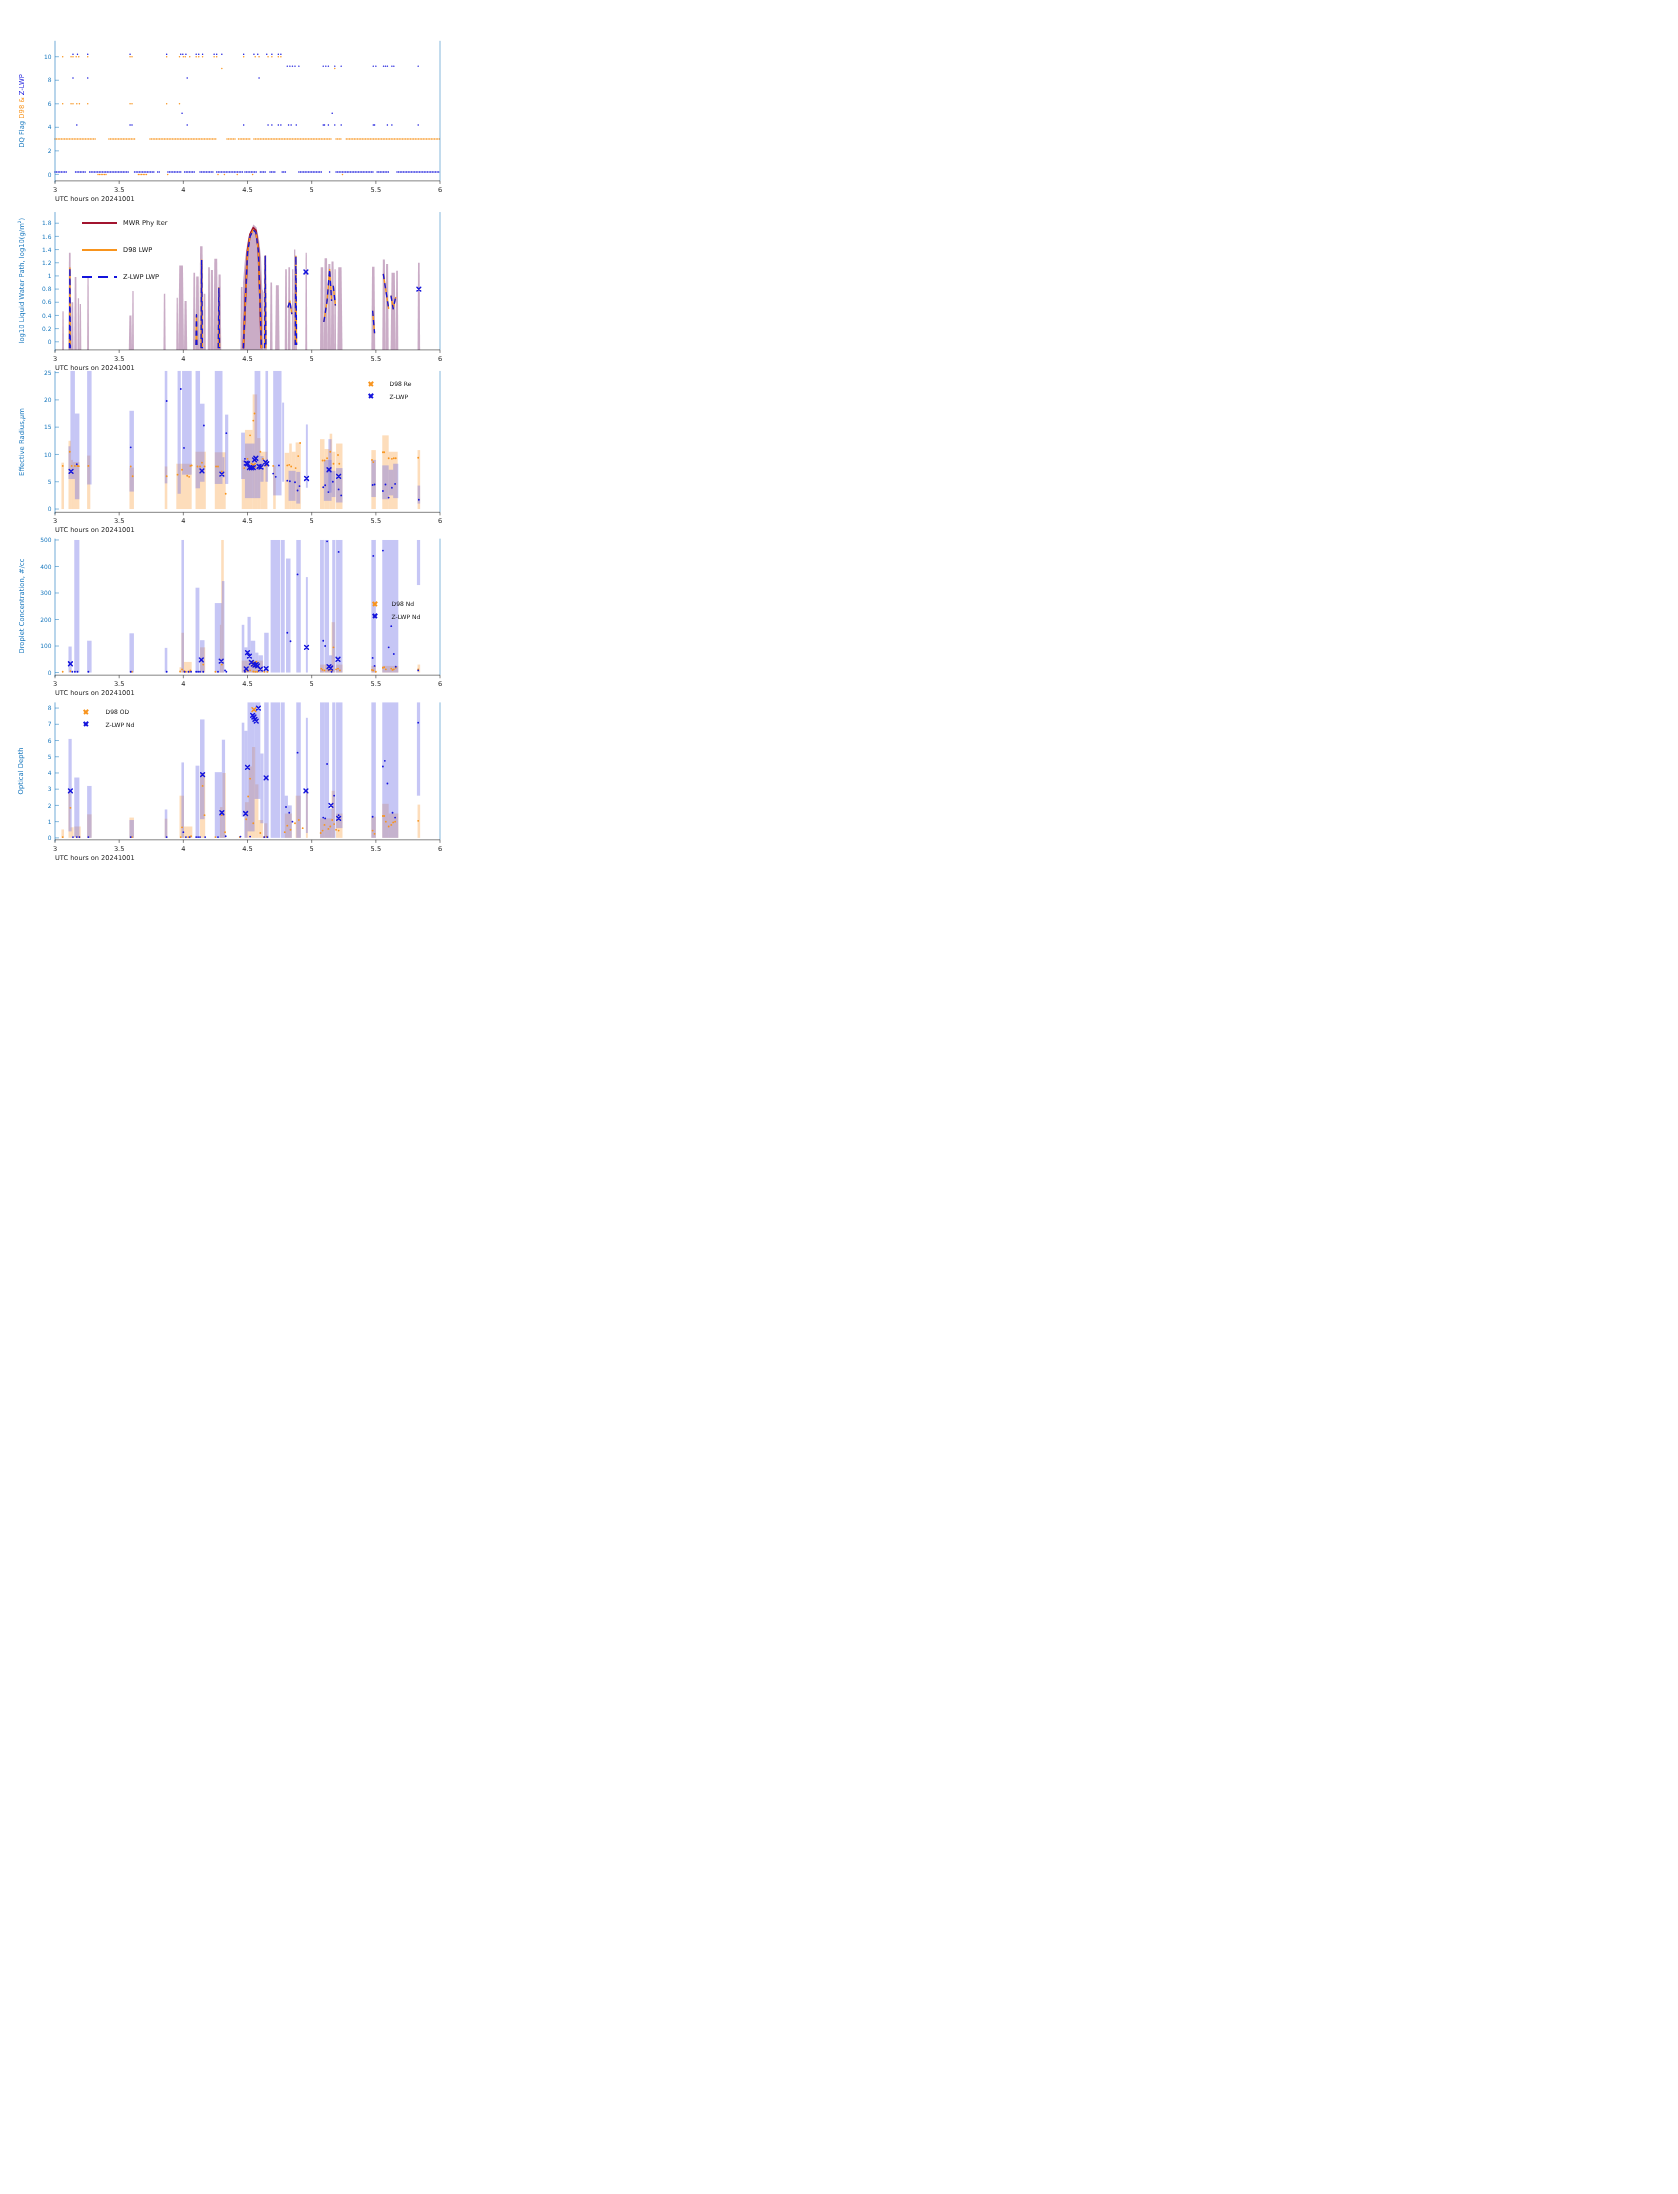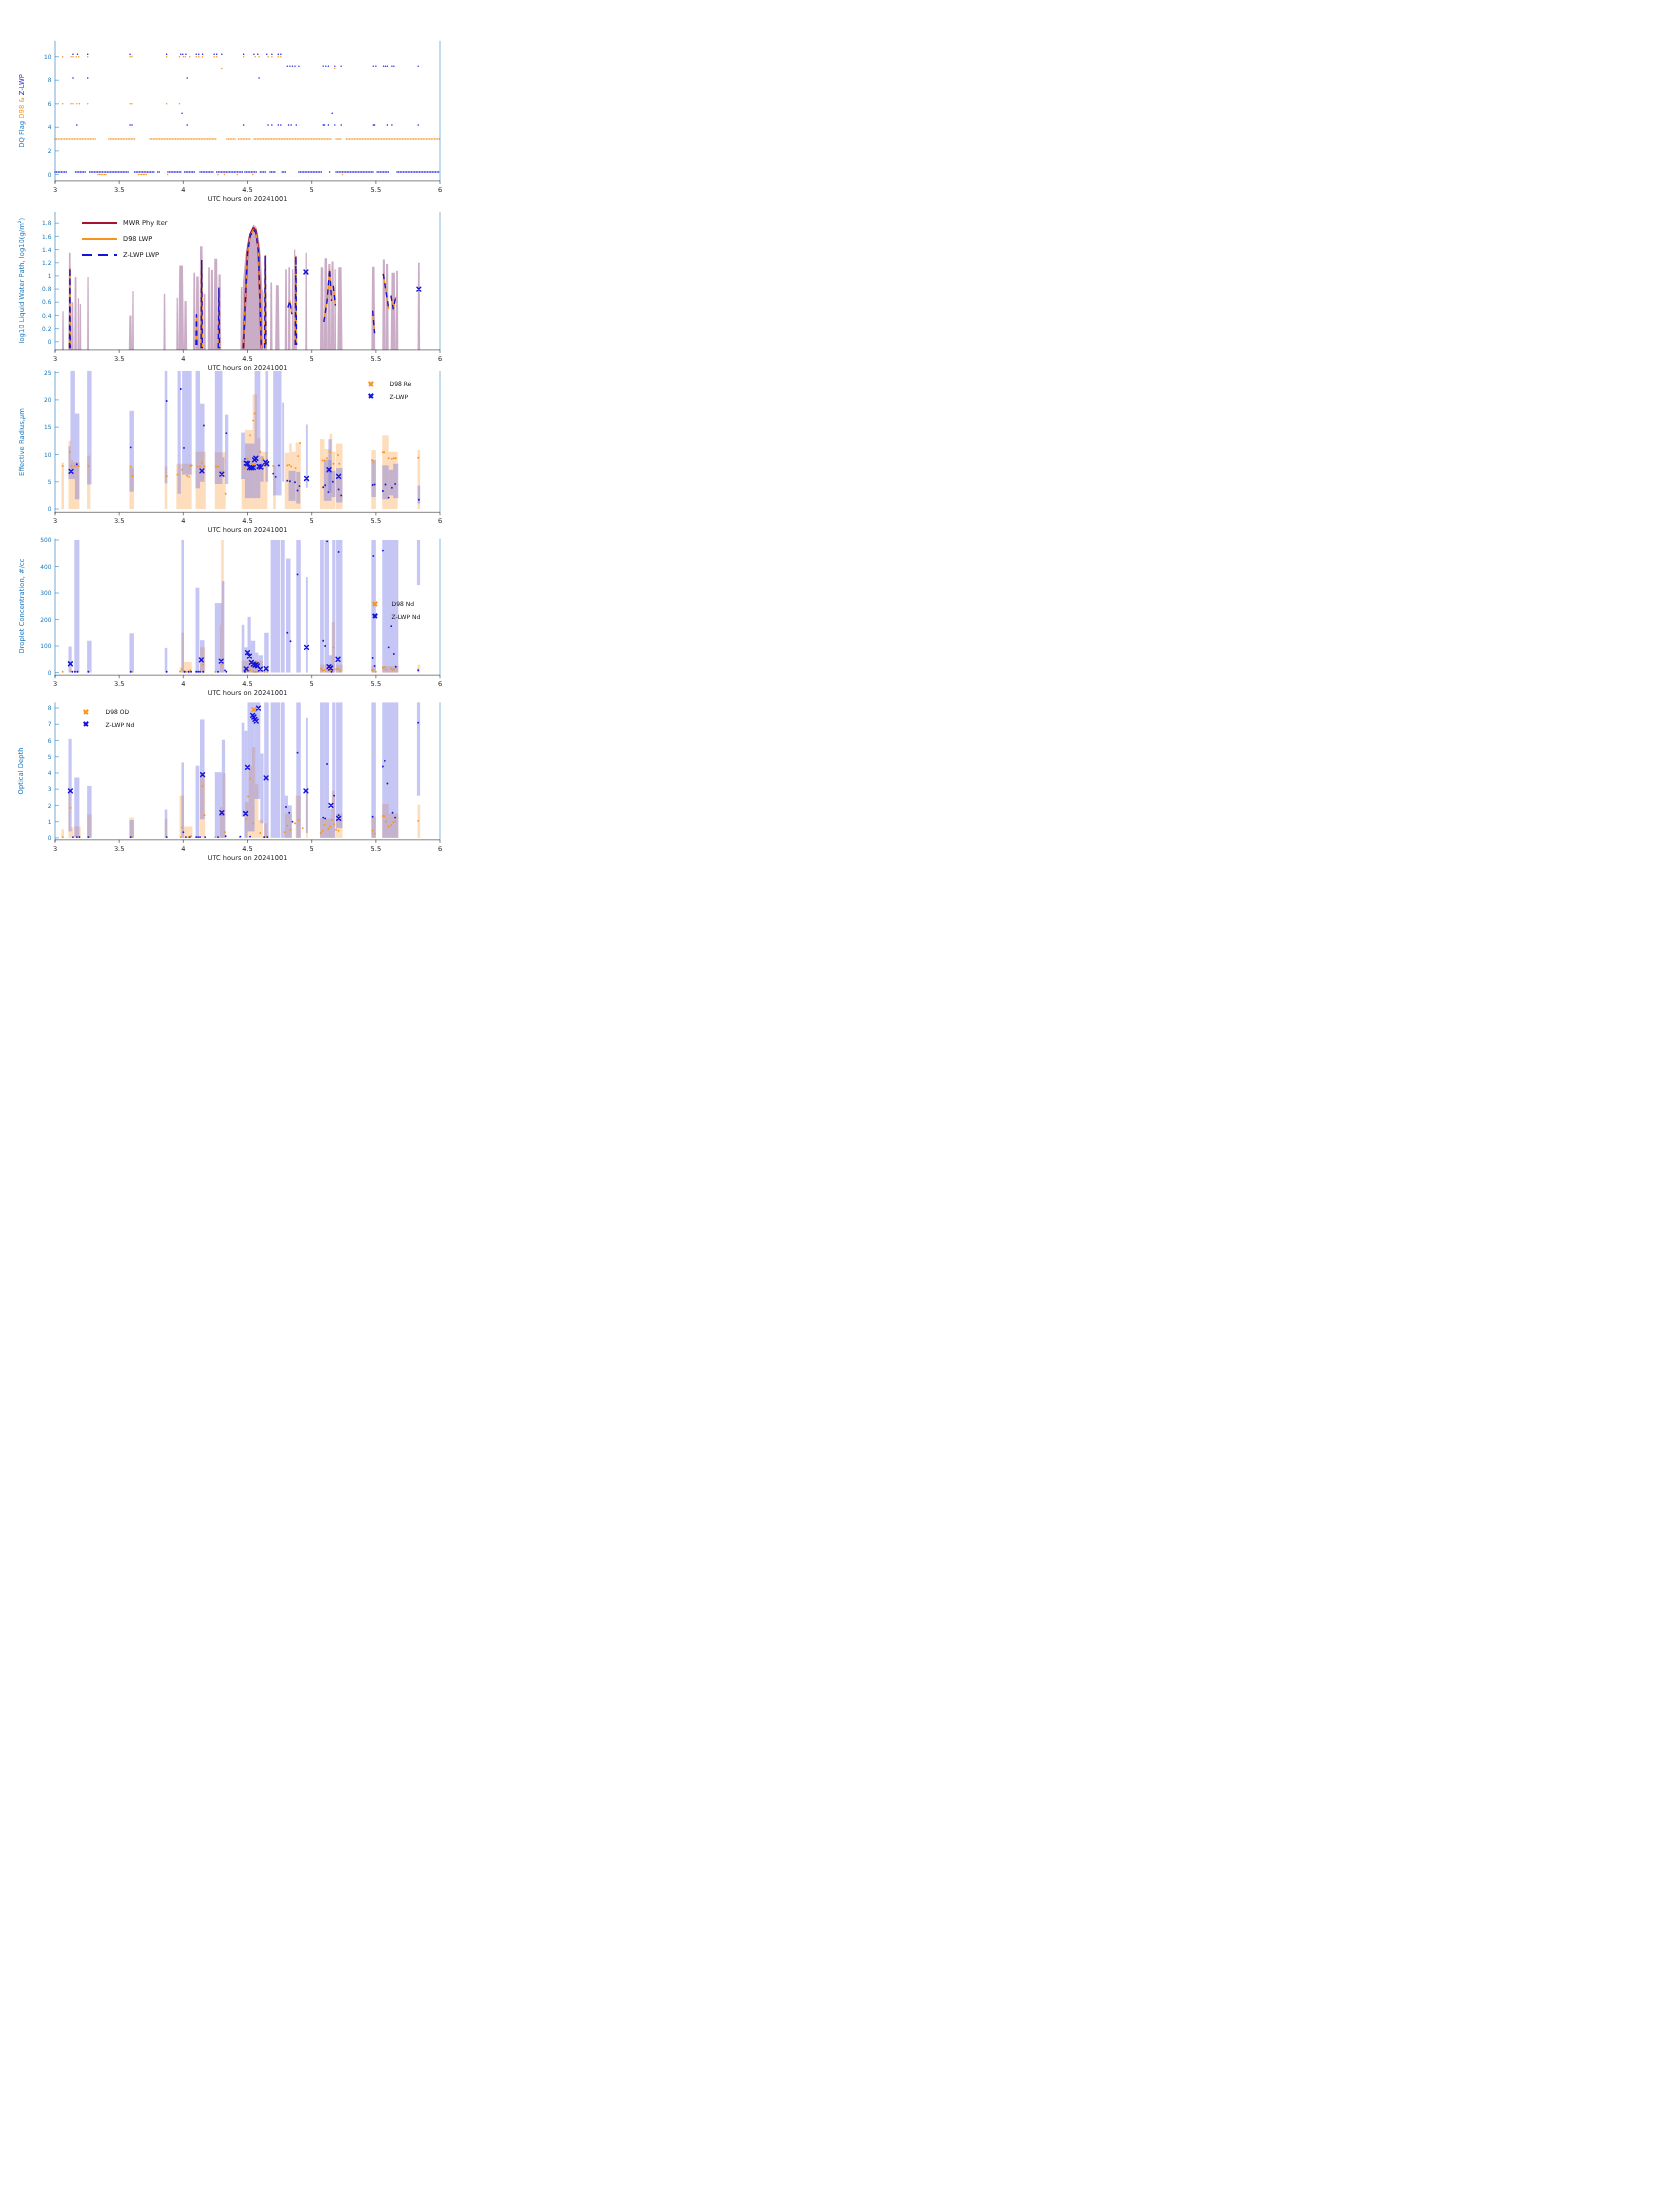--- a/index.html
+++ b/index.html
@@ -3,21 +3,21 @@
 <meta charset="utf-8">
 <style>
   html,body{margin:0;padding:0;background:#fff;}
   #fig{position:relative;width:560px;height:878px;background:#fff;
        font-family:"DejaVu Sans","Liberation Sans",sans-serif;overflow:hidden;}
   #plot-svg{position:absolute;left:0;top:0;}
   .ylabel-wrap{position:absolute;width:17.6px;display:flex;align-items:center;justify-content:center;}
   .ylabel{transform:rotate(-90deg);white-space:nowrap;font-size:6.8px;color:var(--c-axis);}
   .ylabel .sup{font-size:4.4px;vertical-align:super;}
   .ylabel .mu{font-style:italic;font-family:"DejaVu Serif","Liberation Serif",serif;}
-  .xlabel{position:absolute;left:55px;width:385px;text-align:center;font-size:6.6px;color:var(--c-text);}
+  .xlabel{position:absolute;left:55px;width:385px;font-size:6.6px;color:var(--c-text);}
   .legend{position:absolute;display:flex;flex-direction:column;}
   .lrow{display:flex;align-items:center;}
   .lrow .ltext{color:#111;white-space:nowrap;}
   .lswatch{display:inline-block;height:2px;width:35px;margin-right:6.1px;}
   .lswatch.dashed{background:repeating-linear-gradient(90deg,var(--sw) 0 9.7px,transparent 9.7px 16px);}
   .xmark{position:relative;display:inline-block;width:6.6px;height:6.6px;}
   .xmark::before,.xmark::after{content:"";position:absolute;left:0.4px;top:2.6px;width:5.7px;height:1.6px;
     background:var(--mc);border-radius:0.4px;}
   .xmark::before{transform:rotate(45deg);}
   .xmark::after{transform:rotate(-45deg);}
@@ -1241,21 +1241,21 @@
 
   <div class="ylabel-wrap" style="left:13px;top:41px;height:140px;">
     <div class="ylabel"><span>DQ Flag </span><span style="color:var(--c-orange);">D98 &amp; </span><span style="color:var(--c-blue);"> Z-LWP</span></div>
   </div>
   <div class="xlabel" style="top:195px;">UTC hours on 20241001</div>
 
   <div class="ylabel-wrap" style="left:13px;top:212px;height:138px;">
     <div class="ylabel"><span>log10 Liquid Water Path, log10(g/m</span><span class="sup">2</span><span>)</span></div>
   </div>
   <div class="xlabel" style="top:364px;">UTC hours on 20241001</div>
-  <div class="legend" style="left:82px;top:219px;row-gap:8px;font-size:6.6px;">
+  <div class="legend" style="left:82px;top:219px;row-gap:19px;font-size:6.6px;">
     <div class="lrow">
       <span class="lswatch" style="background:var(--c-darkred);"></span>
       <span class="ltext">MWR Phy Iter</span>
       </div>
     <div class="lrow">
       <span class="lswatch" style="background:var(--c-orange);"></span>
       <span class="ltext">D98 LWP</span>
       </div>
     <div class="lrow">
       <span class="lswatch dashed" style="--sw:var(--c-blue);"></span>

